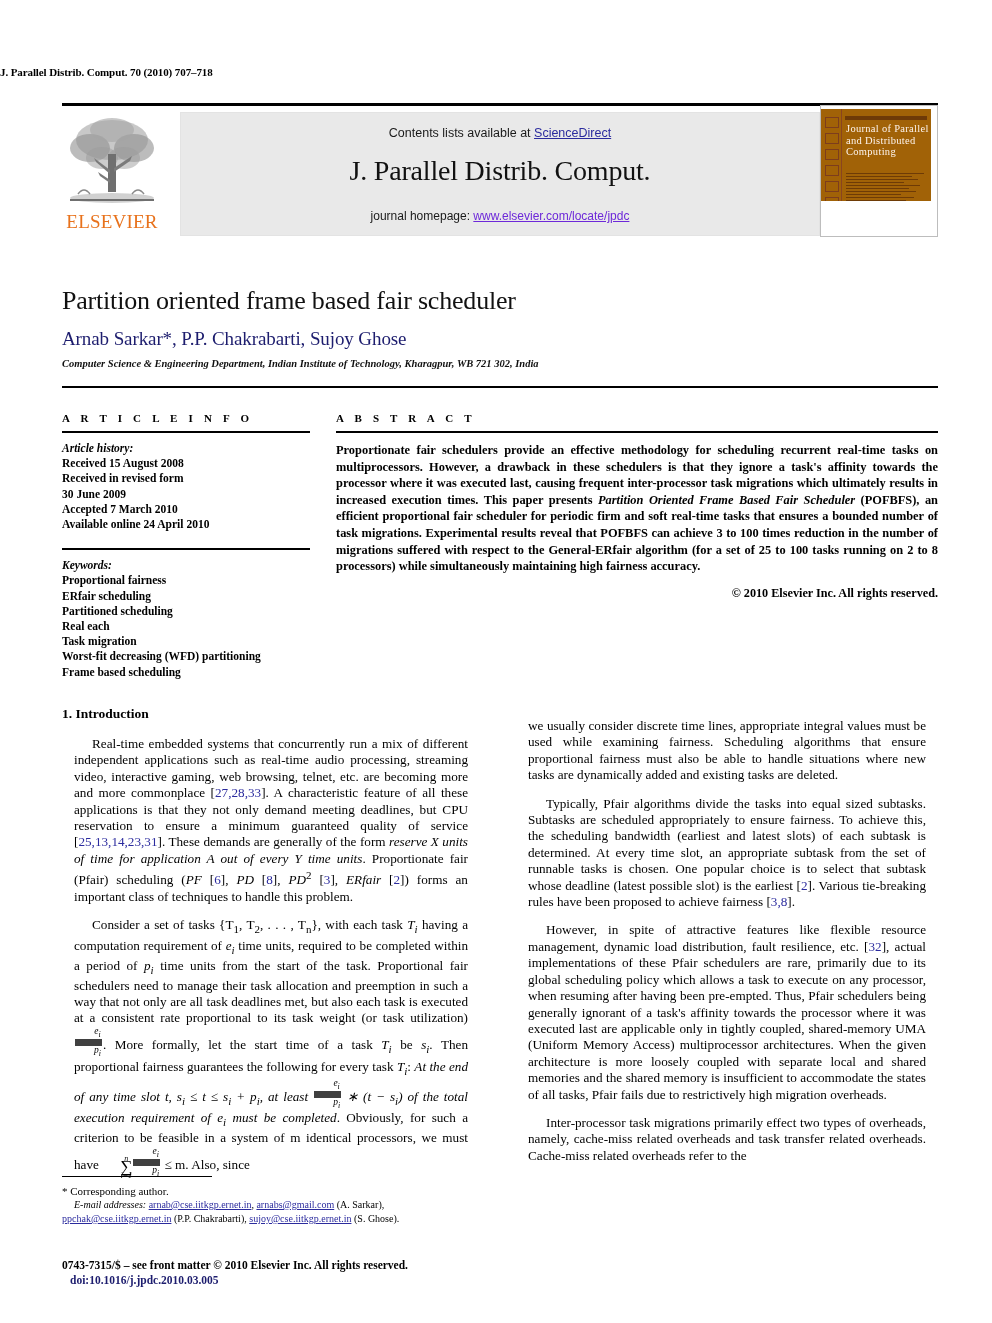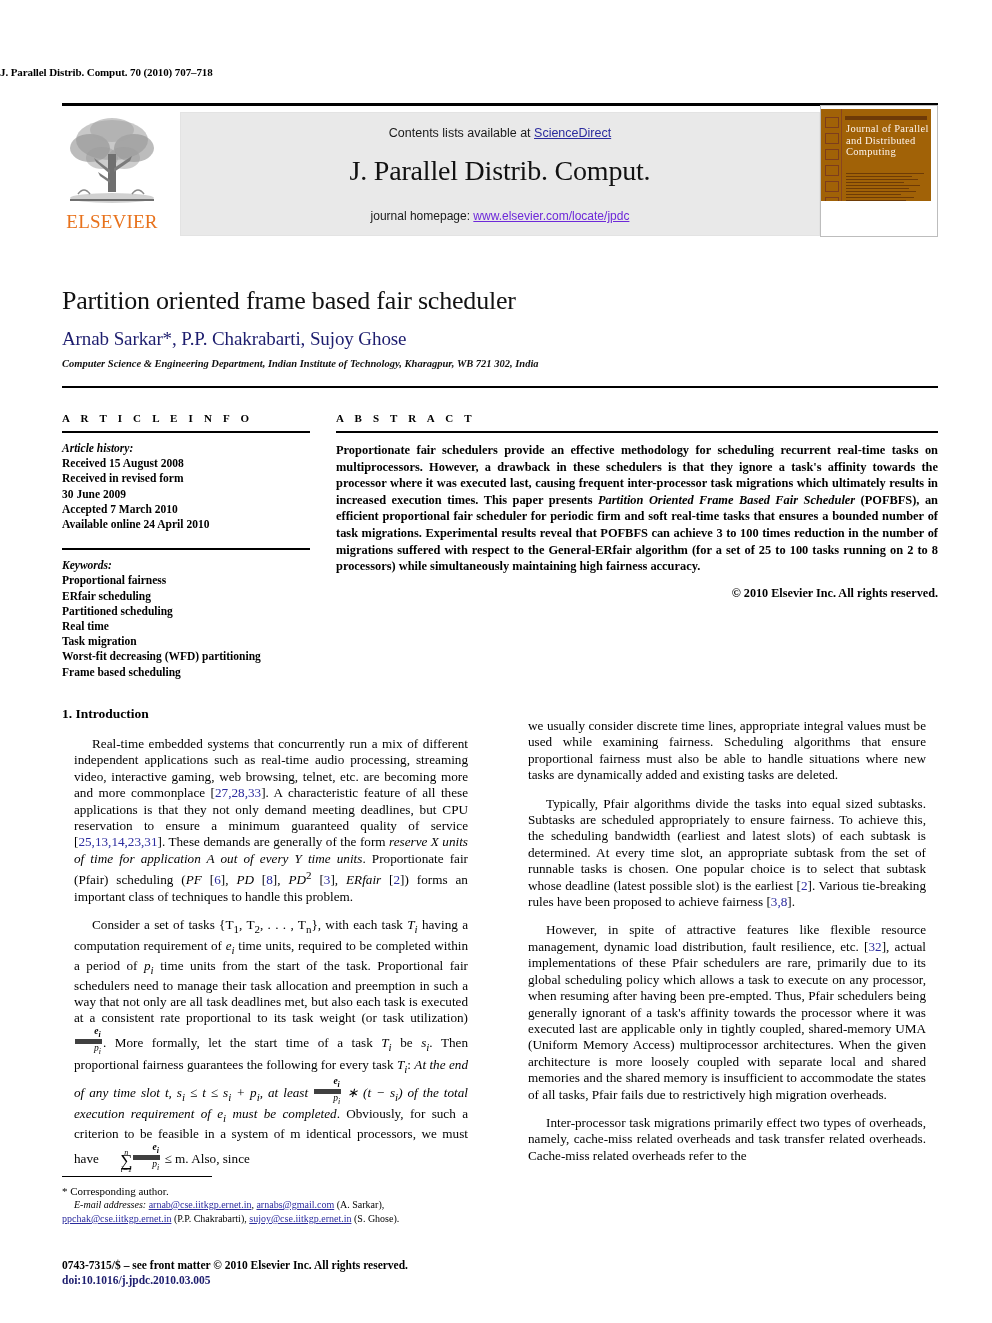--- a/index.html
+++ b/index.html
@@ -299,21 +299,21 @@
   i.it { font-style: italic; }
   .frac {
     display: inline-block;
     vertical-align: -0.45em;
     text-align: center;
     font-size: 9.5px;
     line-height: 9.5px;
     font-style: italic;
     margin: 0 1px;
   }
-  .frac .num { display: block; border-bottom: 5px solid #404040; padding: 0 1px; font-weight: bold; }
+  .frac .num { display: block; border-bottom: 7px solid #404040; padding: 0 1px; }
   .frac .den { display: block; padding: 0 1px; }
   .sum {
     display: inline-block;
     position: relative;
     font-size: 17px;
     line-height: 13px;
     vertical-align: -0.18em;
   }
   .sum .lim-top {
     position: absolute;
@@ -359,21 +359,21 @@
   .mail { color: #2b2b9e; }
   .issn-block {
     position: absolute;
     left: 62px; top: 1258px;
     width: 500px;
     font-family: "Liberation Serif", serif;
     font-weight: bold;
     font-size: 11.5px;
     line-height: 14.5px;
   }
-  .doi { color: #1d1d6e; }
+  .doi { color: #1d1d6e; margin-left: 8px; }
 </style>
 </head>
 <body>
 
 <div class="page">
 
   <div class="running-head">J. Parallel Distrib. Comput. 70 (2010) 707–718</div>
 
   <div class="masthead">
     <div class="masthead-rule"></div>
@@ -462,21 +462,21 @@
       <div>Accepted 7 March 2010</div>
       <div>Available online 24 April 2010</div>
     </div>
     <div class="kw-block">
       <div class="kw-rule"></div>
       <div class="info-body" style="margin-top:0">
         <div class="lab">Keywords:</div>
         <div>Proportional fairness</div>
         <div>ERfair scheduling</div>
         <div>Partitioned scheduling</div>
-        <div>Real time</div>
+        <div>Real each</div>
         <div>Task migration</div>
         <div>Worst-fit decreasing (WFD) partitioning</div>
         <div>Frame based scheduling</div>
       </div>
     </div>
   </div>
 
   <div class="abs-col">
     <div class="sec-head">A B S T R A C T</div>
     <div class="thin-rule"></div>

